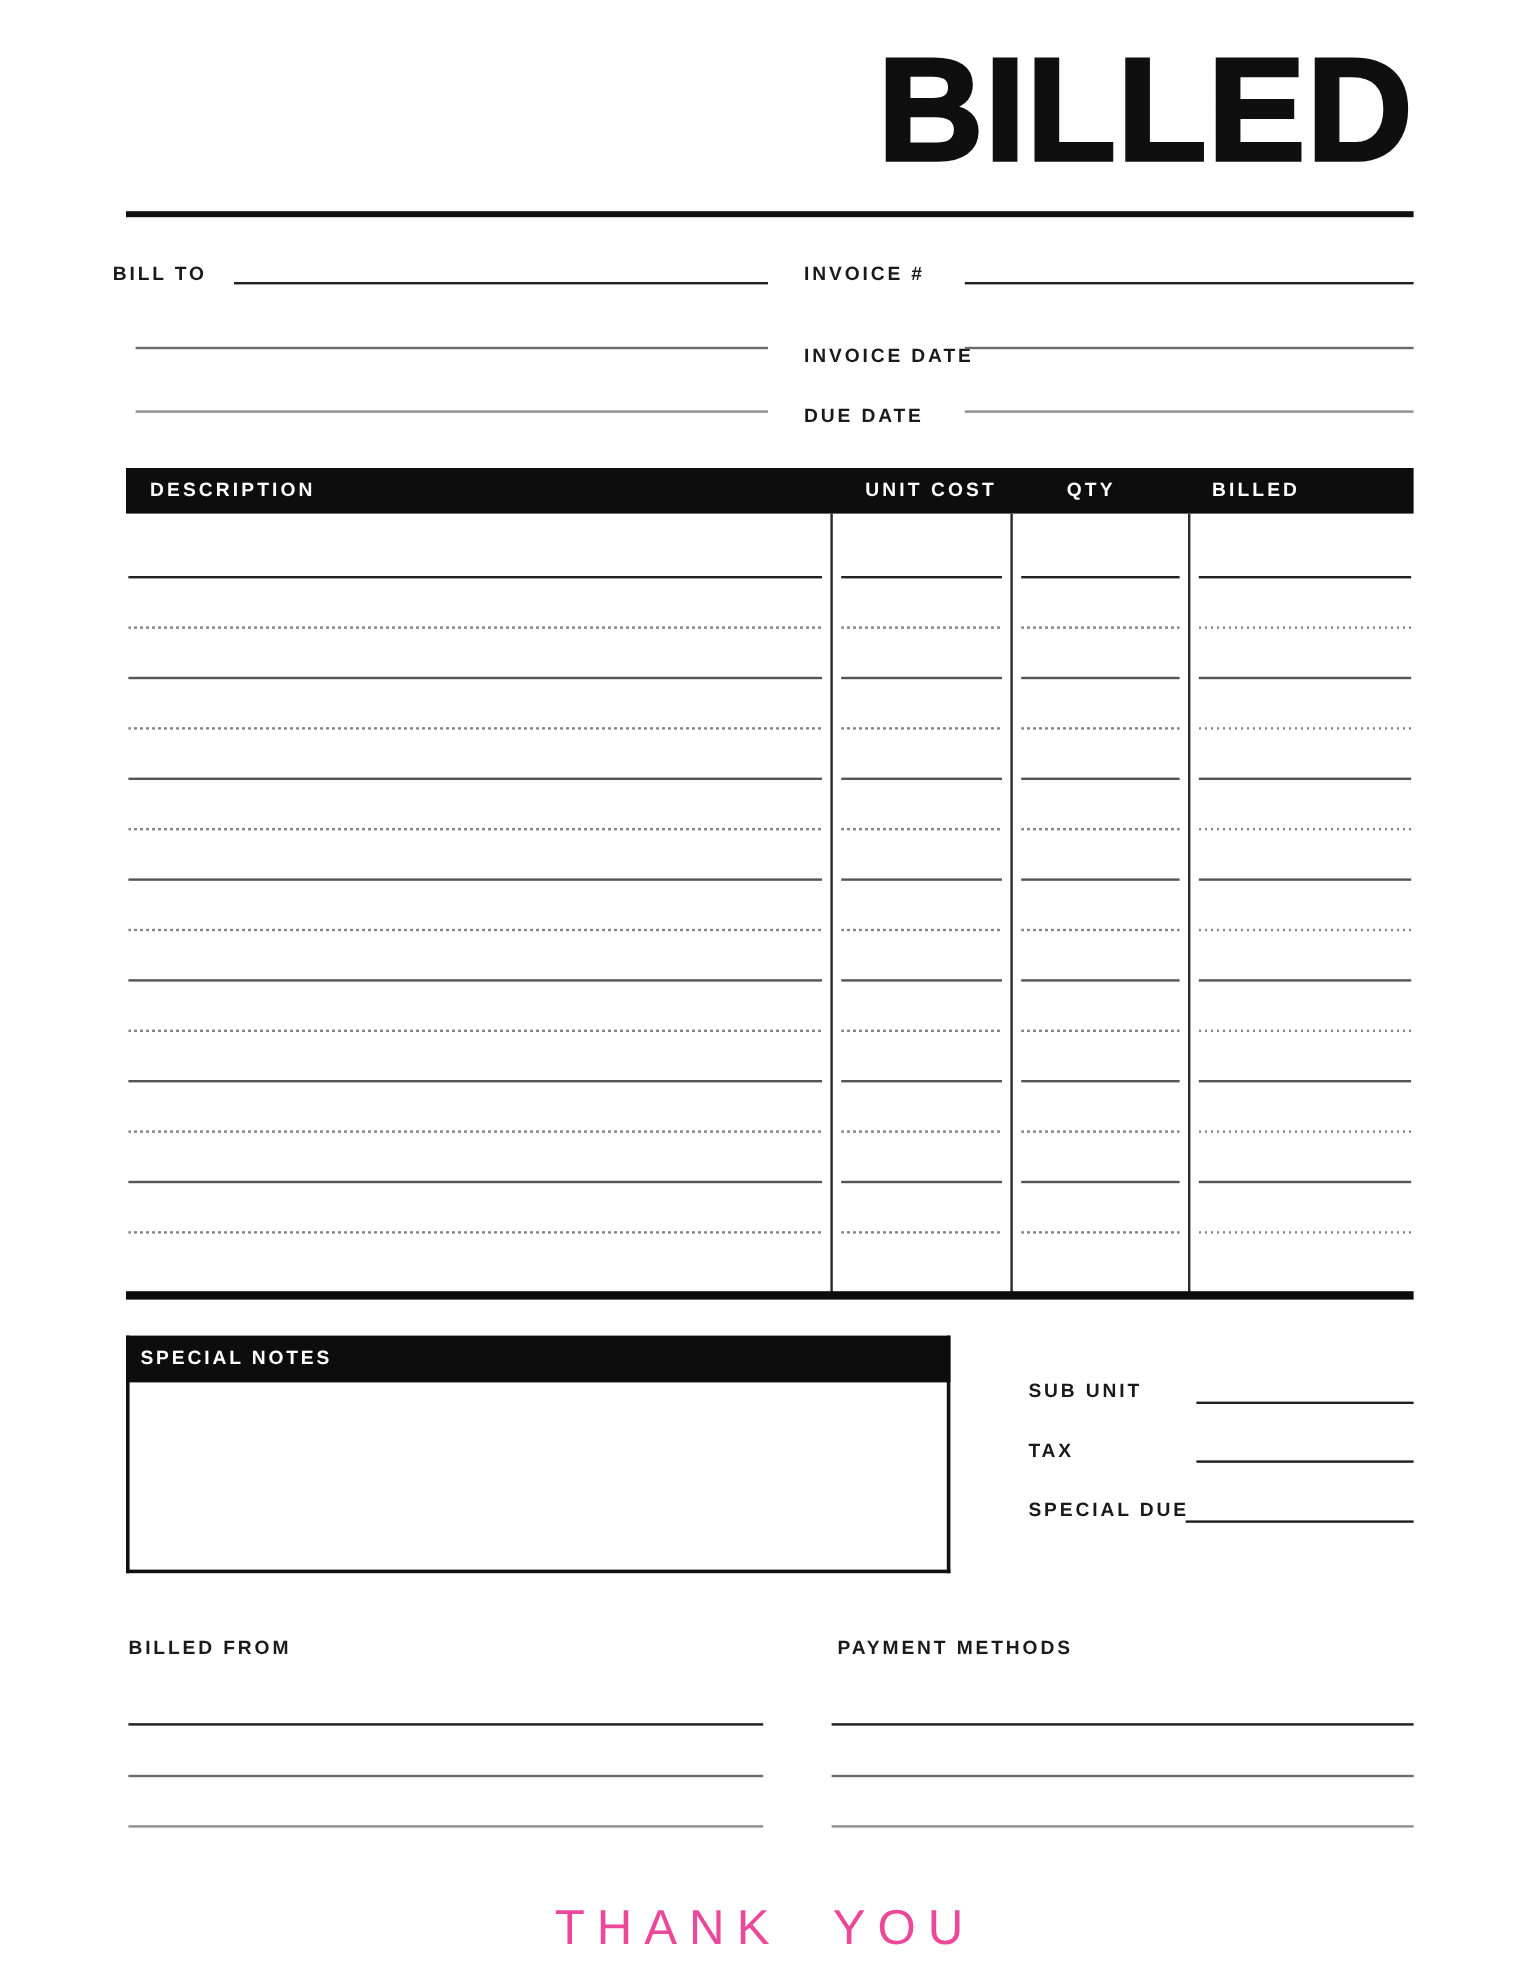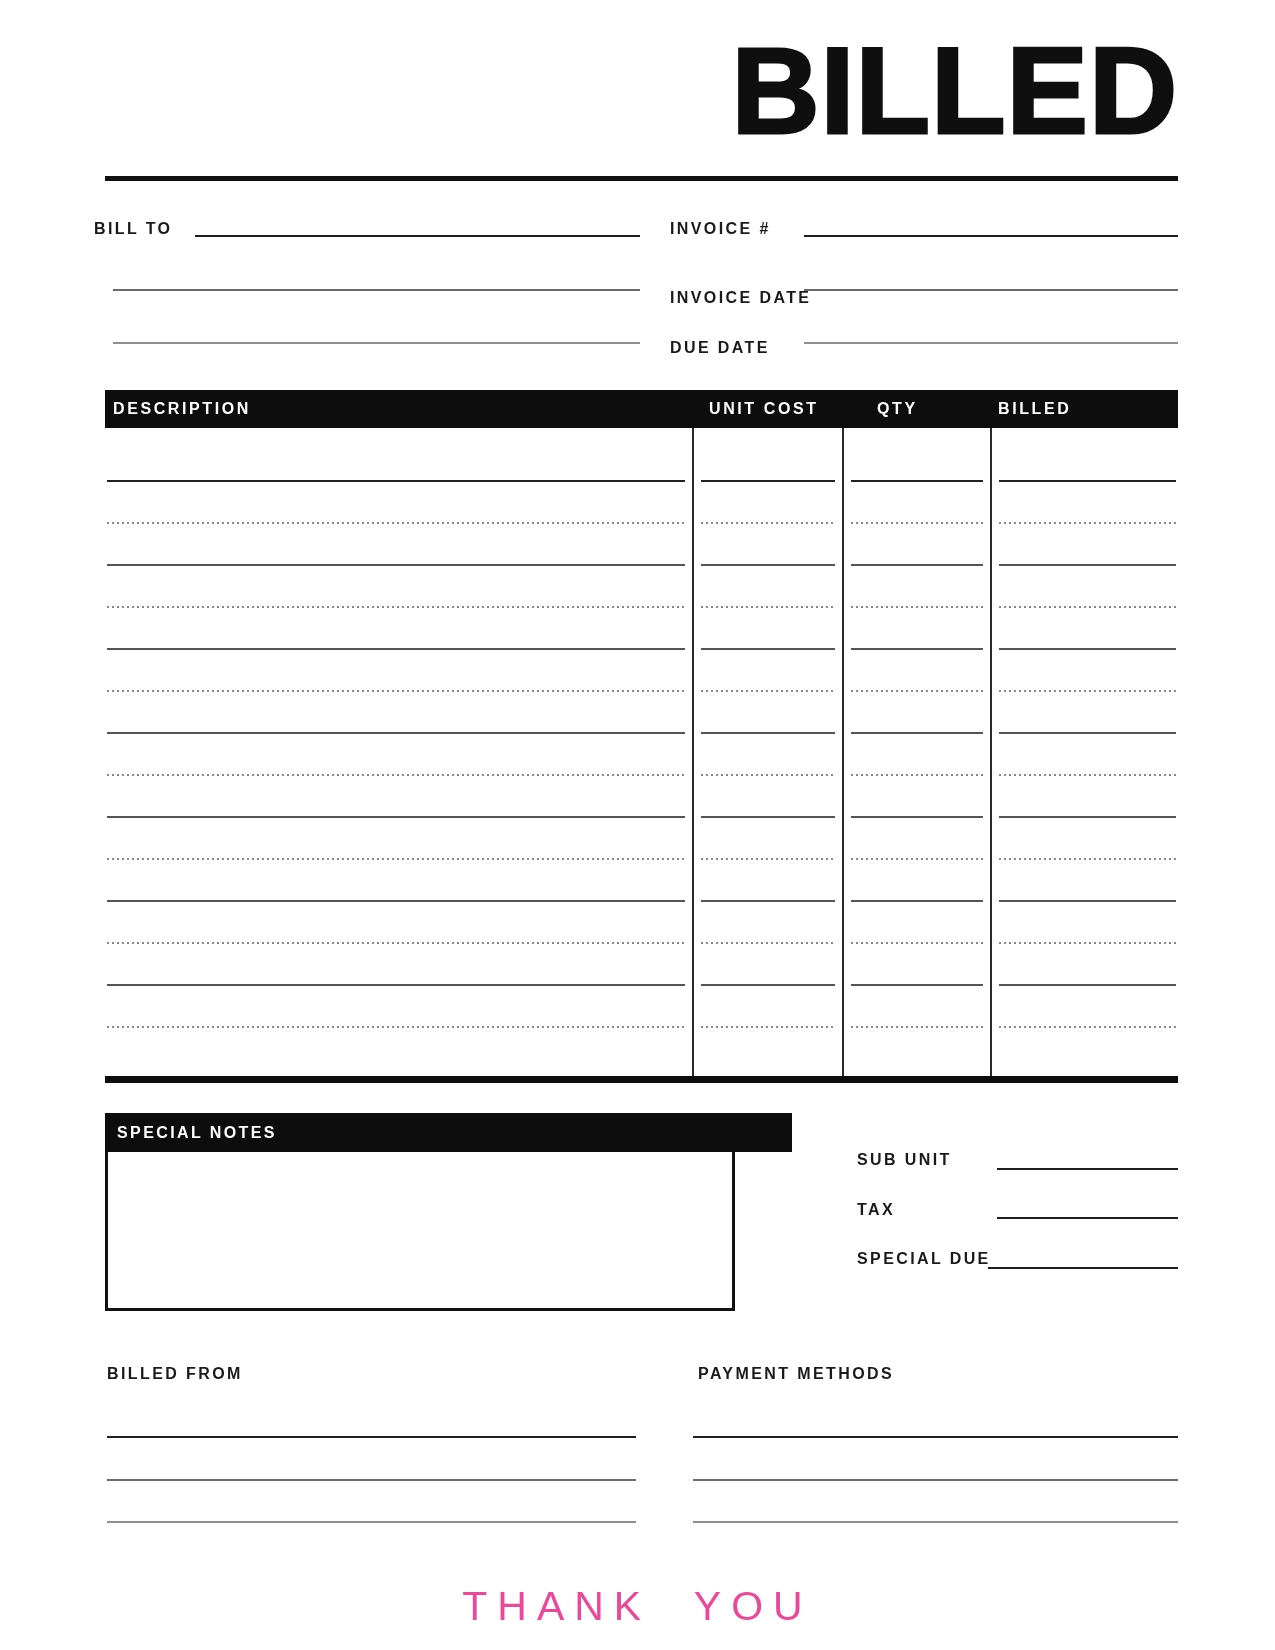--- a/index.html
+++ b/index.html
@@ -31,42 +31,42 @@
     white-space:nowrap;
   }
   .top-rule{position:absolute;left:105px;top:176px;width:1073px;height:5px;background:#111;}
   
   .thead{
     position:absolute;left:105px;top:390px;width:1073px;height:38px;
     background:#0d0d0d;display:flex;align-items:center;
   }
   .thead .th{
     position:absolute;color:#fff;font-size:16px;font-weight:700;
-    letter-spacing:2.6px;line-height:38px;white-space:nowrap;
+    letter-spacing:2.6px;line-height:38px;white-space:nowrap;margin-left:12px;
   }
   .th-desc{left:8px;}  .th-unit{left:604px;} .th-qty{left:772px;} .th-total{left:893px;}
   #table-lines{position:absolute;left:105px;top:428px;width:1073px;height:650px;}
   .vdiv{position:absolute;top:0;width:2px;height:650px;background:#2a2a2a;}
   .vdiv.v1{left:587px;} .vdiv.v2{left:737px;} .vdiv.v3{left:885px;}
   .rowline{position:absolute;left:0;width:100%;height:2px;}
   .rowline .seg{position:absolute;top:0;height:2px;}
   .seg-d{left:2px;width:578px;}
   .seg-u{left:596px;width:134px;}
   .seg-q{left:746px;width:132px;}
   .seg-t{left:894px;width:177px;}
   .rowline.solid .seg{background:#555;}
   .rowline.solid.first .seg{background:#222;}
   .rowline.dotted .seg{
     height:2px;
     background:repeating-linear-gradient(to right,#868686 0 2px,transparent 2px 5px);
   }
   .table-bottom{position:absolute;left:105px;top:1076px;width:1073px;height:7px;background:#0d0d0d;}
   
   .notes{
-    position:absolute;left:105px;top:1113px;width:630px;height:198px;
+    position:absolute;left:105px;top:1113px;width:687px;height:198px;
     border-left:3px solid #111;border-right:3px solid #111;border-bottom:3px solid #111;
     box-sizing:border-box;
   }
   .notes-bar{
     position:absolute;left:-3px;top:0;width:687px;height:39px;background:#0d0d0d;
   }
   .notes-bar .label{position:static;display:block;color:#fff;line-height:39px;padding-left:12px;}
   
   .thankyou{
     position:absolute;left:0;top:1586px;width:1275px;

